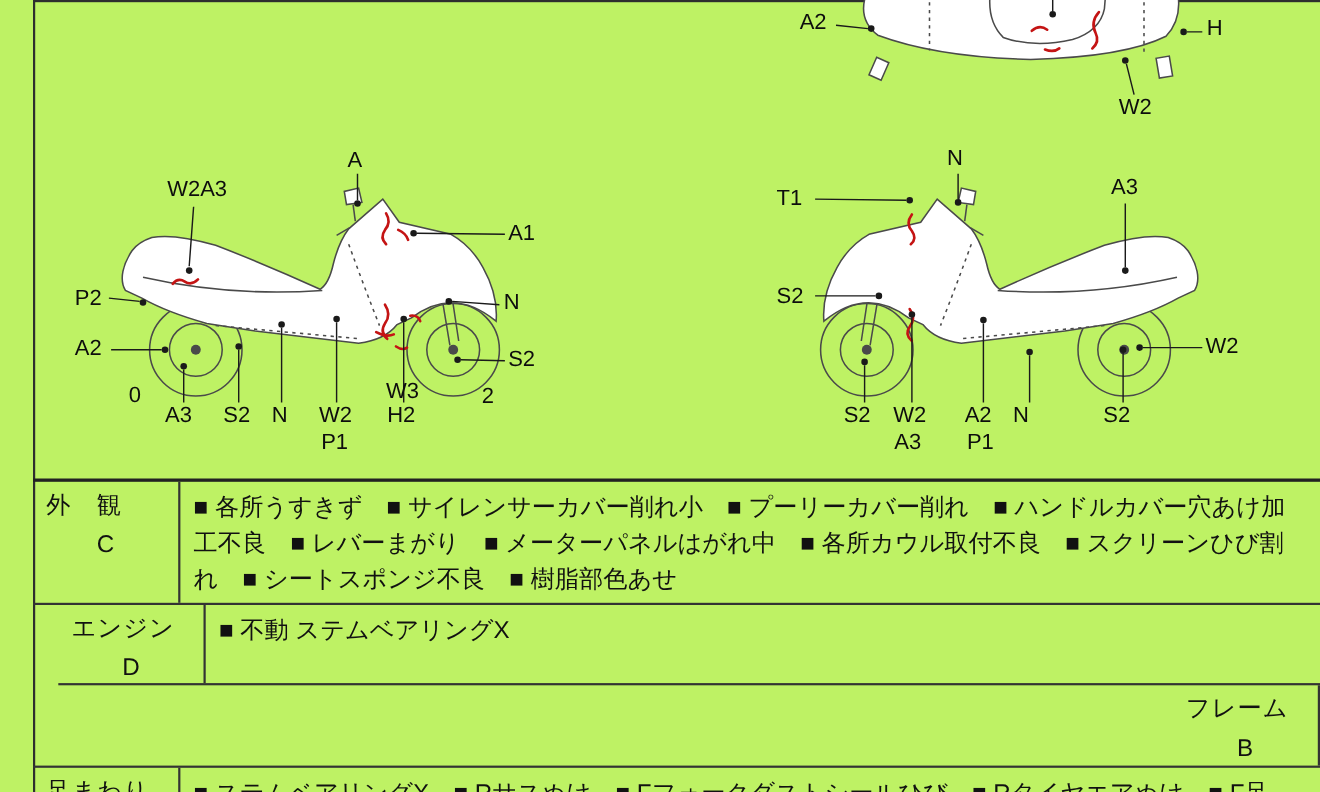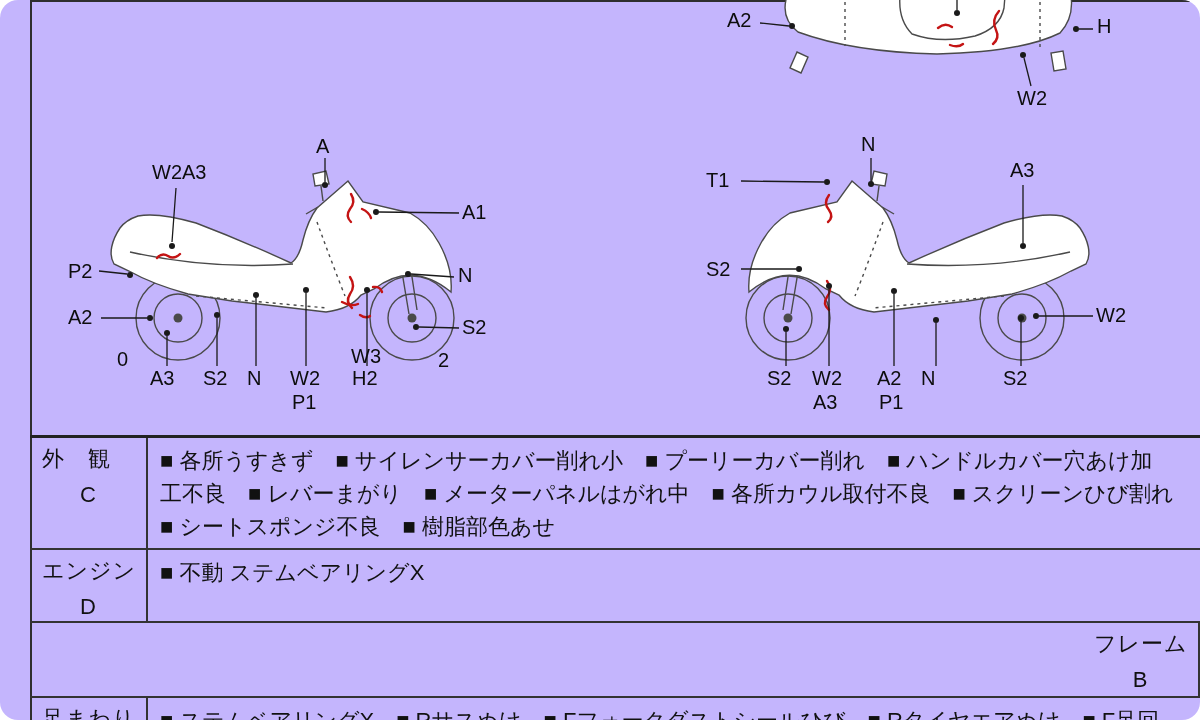--- a/index.html
+++ b/index.html
@@ -1,29 +1,29 @@
 <!DOCTYPE html>
 <html><head>
 <meta charset="utf-8">
 <style>
   html,body{margin:0;padding:0;background:#fff;}
-  .sheet{position:relative;width:1200px;height:720px;background:#c4b5fd;overflow:hidden;
-         font-family:"Liberation Sans",sans-serif;color:#111;border-radius:18px;}
+  .sheet{position:relative;width:1200px;height:720px;background:#bef264;overflow:hidden;
+         font-family:"Liberation Sans",sans-serif;color:#111;}
   .border-left{position:absolute;left:30px;top:0;width:2px;height:720px;background:#2e2e2e;}
   .border-top{position:absolute;left:30px;top:0;width:1170px;height:2px;background:#2e2e2e;}
   .diagram-svg{position:absolute;left:0;top:0;}
   .lbl{position:absolute;font-size:20px;line-height:1;color:#0d0d0d;white-space:nowrap;}
   .insp-table{position:absolute;left:30px;top:435px;width:1170px;height:285px;
               border-top:3px solid #222;}
   .trow{display:flex;border-bottom:2px solid #333;box-sizing:border-box;}
   .trow.r1{height:112px;}
-  .trow.r2{height:73px;}
+  .trow.r2{height:73px;margin-left:23px;}
   .trow.r3{height:75px;justify-content:flex-end;}
   .trow.r4{height:95px;}
-  .cat-cell{width:118px;border-right:2px solid #333;box-sizing:border-box;
+  .cat-cell{width:134px;border-right:2px solid #333;box-sizing:border-box;
             padding:6px 0 0 0;font-size:22px;flex:0 0 auto;}
   .cat-name{padding-left:12px;letter-spacing:1px;}
   .cat-grade{text-align:center;margin-top:8px;font-size:22px;}
   .items-cell{flex:1 1 auto;padding:6px 26px 0 12px;font-size:22px;line-height:1.5;
               word-break:break-all;}
 </style>
 </head>
 <body>
 
 <div class="sheet">

